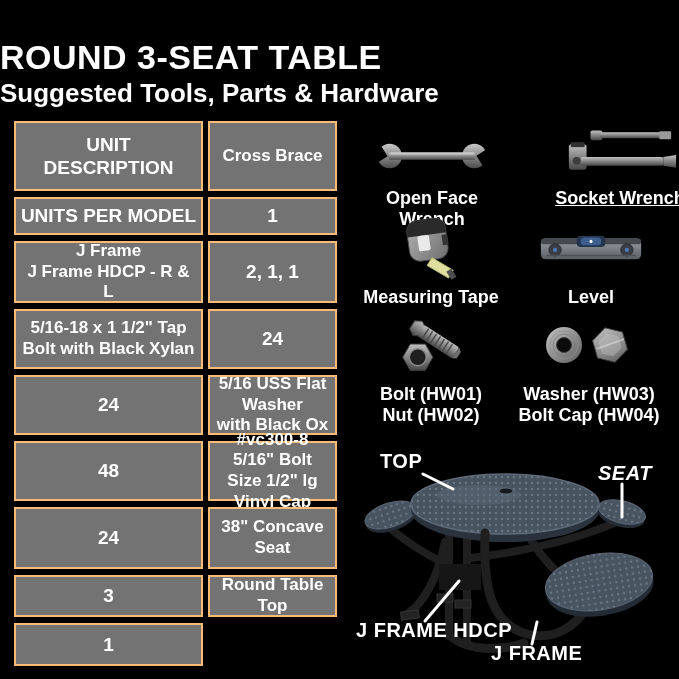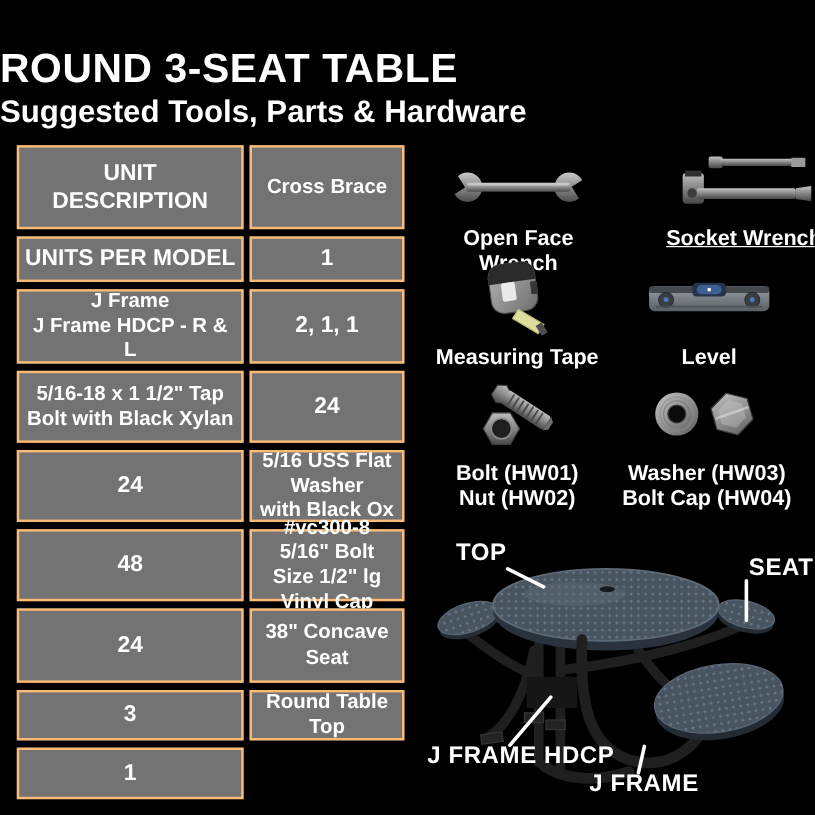--- a/index.html
+++ b/index.html
@@ -278,17 +278,17 @@
       <g stroke="#fff" stroke-width="3" stroke-linecap="round">
         <line x1="74" y1="36" x2="104" y2="51"></line>
         <line x1="273" y1="46" x2="273" y2="79"></line>
         <line x1="76" y1="183" x2="110" y2="143"></line>
         <line x1="183" y1="206" x2="188" y2="184"></line>
       </g>
     </svg>
   </div>
 
   <div class="dlabel" style="left:380px;top:450px;">TOP</div>
-  <div class="dlabel" style="left:624px;top:462px;">SEAT</div>
+  <div class="dlabel" style="left:598px;top:462px;font-style:italic;">SEAT</div>
   <div class="dlabel" style="left:356px;top:619px;">J FRAME HDCP</div>
   <div class="dlabel" style="left:491px;top:642px;">J FRAME</div>
 
 </div>
 
 </body></html>

